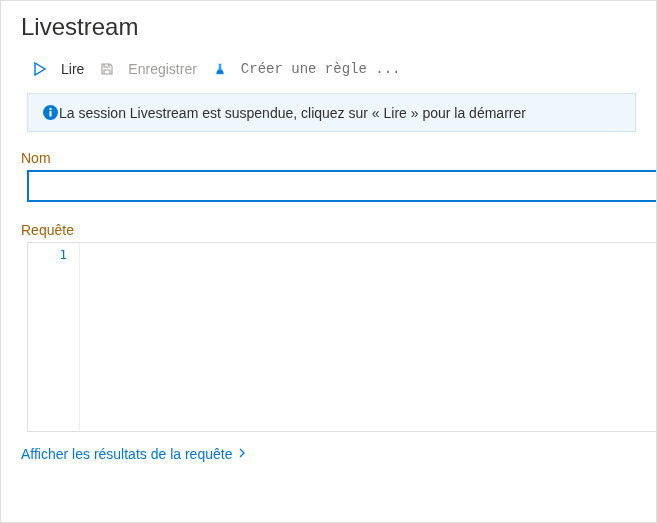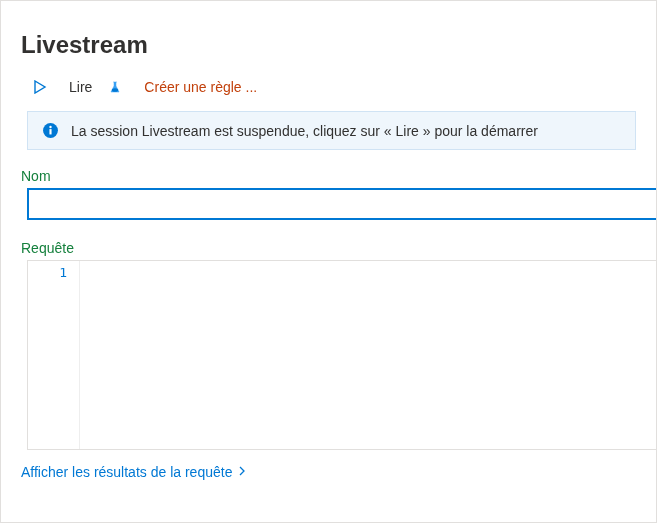--- a/index.html
+++ b/index.html
@@ -7,56 +7,55 @@
     font-family: "Segoe UI", -apple-system, BlinkMacSystemFont, sans-serif;
     background: #fff;
     color: #323130;
     width: 657px;
     height: 523px;
     border: 1px solid #e1dfdd;
     overflow: hidden;
   }
   .page-title {
     font-size: 24px;
-    font-weight: 700;
-    padding: 30px 20px 8px 20px;
+    font-weight: 400;
+    padding: 12px 20px 8px 20px;
   }
   .toolbar {
     display: flex;
     align-items: center;
     gap: 4px;
     padding: 10px 20px 10px 26px;
     font-size: 14px;
   }
   .toolbar-item {
     display: flex;
     align-items: center;
-    gap: 22px;
+    gap: 14px;
     padding: 2px 6px;
     color: #a19f9d;
     cursor: pointer;
   }
-  .toolbar-item.active { color: #c2410c; }
+  .toolbar-item.active { color: #737373; font-family: Liberation Mono, monospace; }
   .toolbar-item.accent { color: #323130; }
   .icon { display: inline-flex; align-items: center; justify-content: center; }
   .info-banner {
     display: flex;
     align-items: center;
-    gap: 12px;
     background: #eff6fc;
     border: 1px solid #d0e3f4;
     margin: 4px 20px 12px 26px;
     padding: 10px 14px;
     font-size: 14px;
     color: #323130;
   }
   .field-label {
     font-size: 14px;
     padding: 6px 15px 4px 20px;
-    color: #15803d;
+    color: #a16207;
   }
   .name-input {
     display: block;
     margin: 0 0 14px 26px;
     width: calc(100% - 26px);
     height: 32px;
     border: 2px solid #0078d4;
     border-right: none;
     padding: 4px 8px;
     font-size: 14px;
@@ -104,20 +103,28 @@
 
 <div class="toolbar">
   <div class="toolbar-item accent">
     <span class="icon">
       <svg width="14" height="14" viewBox="0 0 14 14">
           <path d="M2 1 L12 7 L2 13 Z" fill="none" stroke="#0078d4" stroke-width="1.4"></path>
         </svg>
     </span>
     <span>Lire</span>
   </div>
+  <div class="toolbar-item">
+    <span class="icon">
+      <svg width="14" height="14" viewBox="0 0 14 14">
+          <path d="M2 2 H10 L12 4 V12 H2 Z M4 2 V5 H9 V2 M4 8 H10 V12 H4 Z" fill="none" stroke="#a19f9d" stroke-width="1.1"></path>
+        </svg>
+    </span>
+    <span>Enregistrer</span>
+  </div>
   <div class="toolbar-item active">
     <span class="icon">
       <svg width="14" height="14" viewBox="0 0 14 14">
           <path d="M5 2 H9 M6 2 V6 L3 12 H11 L8 6 V2" fill="#3aa0f3" stroke="#3aa0f3" stroke-width="0.5"></path>
           <ellipse cx="7" cy="10" rx="3.2" ry="1.8" fill="#0078d4"></ellipse>
         </svg>
     </span>
     <span>Créer une règle ...</span>
   </div>
 </div>

